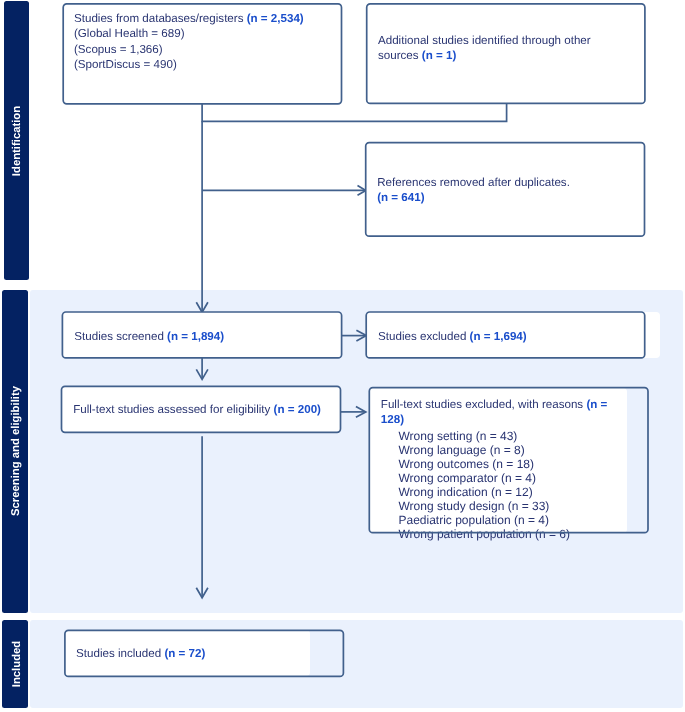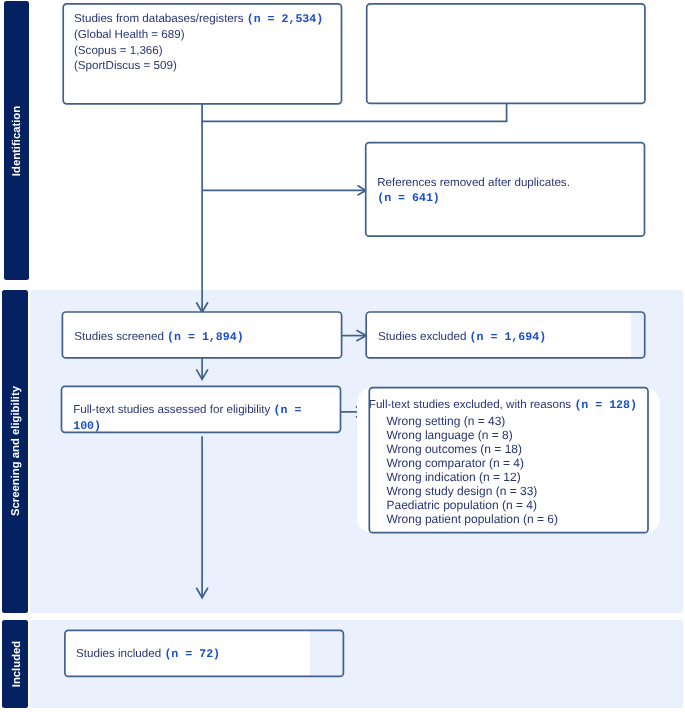--- a/index.html
+++ b/index.html
@@ -11,21 +11,21 @@
   .band{position:absolute;}
   .stage{position:absolute;background:#042262;border-radius:2.5px;}
   .stage-label{position:absolute;left:0;top:0;width:100%;height:100%;
       display:flex;align-items:center;justify-content:center;}
   .stage-label span{
       color:#ffffff;font-weight:bold;font-size:11.3px;
       white-space:nowrap;transform:rotate(-90deg) translateY(1.3px);}
   .box{position:absolute;background:#ffffff;border:0;
        border-radius:4px;box-sizing:border-box;}
   .box .txt{position:absolute;color:#293471;font-size:11.6px;line-height:15.55px;}
-  b.n{color:#1a4ecb;font-weight:bold;font-family:Liberation Mono, monospace;}
+  b.n{color:#1a4ecb;font-weight:bold;}
   svg.lines{position:absolute;left:0;top:0;width:685px;height:712px;overflow:visible;pointer-events:none;}
 </style>
 </head>
 <body>
 
 <div id="diagram">
 
   <div class="band" style="left:29.7px;top:290px;width:653.3px;height:322.8px;background:#eaf1fd;border-radius:3px;"></div>
 
   <div class="band" style="left:29.7px;top:619.6px;width:653.3px;height:88.8px;background:#eaf1fd;border-radius:3px;"></div>
@@ -62,51 +62,57 @@
       <path d="M202.1 436.2 L202.1 597.3"></path>
       <path d="M196.3 587.7 L202.1 597.7 L207.9 587.7"></path>
     </g>
   </svg>
 
   <div class="box" style="left:63.2px;top:3.9px;width:278.3px;height:99.9px;">
     <div class="txt" style="left:10.8px;top:6.9px;right:4px;">
       <div><span>Studies from databases/registers </span><b class="n">(n = 2,534)</b></div>
       <div>(Global Health = 689)</div>
       <div>(Scopus = 1,366)</div>
-      <div>(SportDiscus = 509)</div>
+      <div>(SportDiscus = 490)</div>
     </div>
   </div>
 
+  <div class="box" style="left:366.7px;top:3.9px;width:278.2px;height:99.5px;">
+    <div class="txt" style="left:11.3px;top:28.8px;right:6px;">
+      <div>Additional studies identified through other</div>
+      <div><span>sources </span><b class="n">(n = 1)</b></div>
+    </div>
+  </div>
 
   <div class="box" style="left:365.7px;top:142.6px;width:278.8px;height:106px;">
     <div class="txt" style="left:11.5px;top:32.1px;right:6px;">
       <div>References removed after duplicates.</div>
       <div><b class="n">(n = 641)</b></div>
     </div>
   </div>
 
   <div class="box" style="left:62.4px;top:312px;width:279.2px;height:45.9px;">
     <div class="txt" style="left:11.9px;top:17.1px;right:20px;">
       <div><span>Studies screened </span><b class="n">(n = 1,894)</b></div>
     </div>
   </div>
 
-  <div class="box" style="left:366.2px;top:312px;width:265px;height:45.9px;">
+  <div class="box" style="left:366.2px;top:312px;width:294px;height:45.9px;">
     <div class="txt" style="left:11.9px;top:17.1px;right:6px;">
       <div><span>Studies excluded </span><b class="n">(n = 1,694)</b></div>
     </div>
   </div>
 
   <div class="box" style="left:61.5px;top:386.3px;width:279px;height:46px;">
     <div class="txt" style="left:11.7px;top:15.5px;right:6px;">
-      <div><span>Full-text studies assessed for eligibility </span><b class="n">(n = 100)</b></div>
+      <div><span>Full-text studies assessed for eligibility </span><b class="n">(n = 200)</b></div>
     </div>
   </div>
 
-  <div class="box" style="left:357px;top:387.7px;width:303px;height:145px;border-radius:15px;">
+  <div class="box" style="left:369px;top:387.7px;width:258px;height:145px;">
     <div class="txt" style="left:11.8px;top:8.9px;right:6px;">
       <div><span>Full-text studies excluded, with reasons </span><b class="n">(n = 128)</b></div>
       <div class="reasons" style="padding-left:17.7px;font-size:12px;line-height:14.05px;margin-top:0.9px;">
         <div>Wrong setting (n = 43)</div>
         <div>Wrong language (n = 8)</div>
         <div>Wrong outcomes (n = 18)</div>
         <div>Wrong comparator (n = 4)</div>
         <div>Wrong indication (n = 12)</div>
         <div>Wrong study design (n = 33)</div>
         <div>Paediatric population (n = 4)</div>

